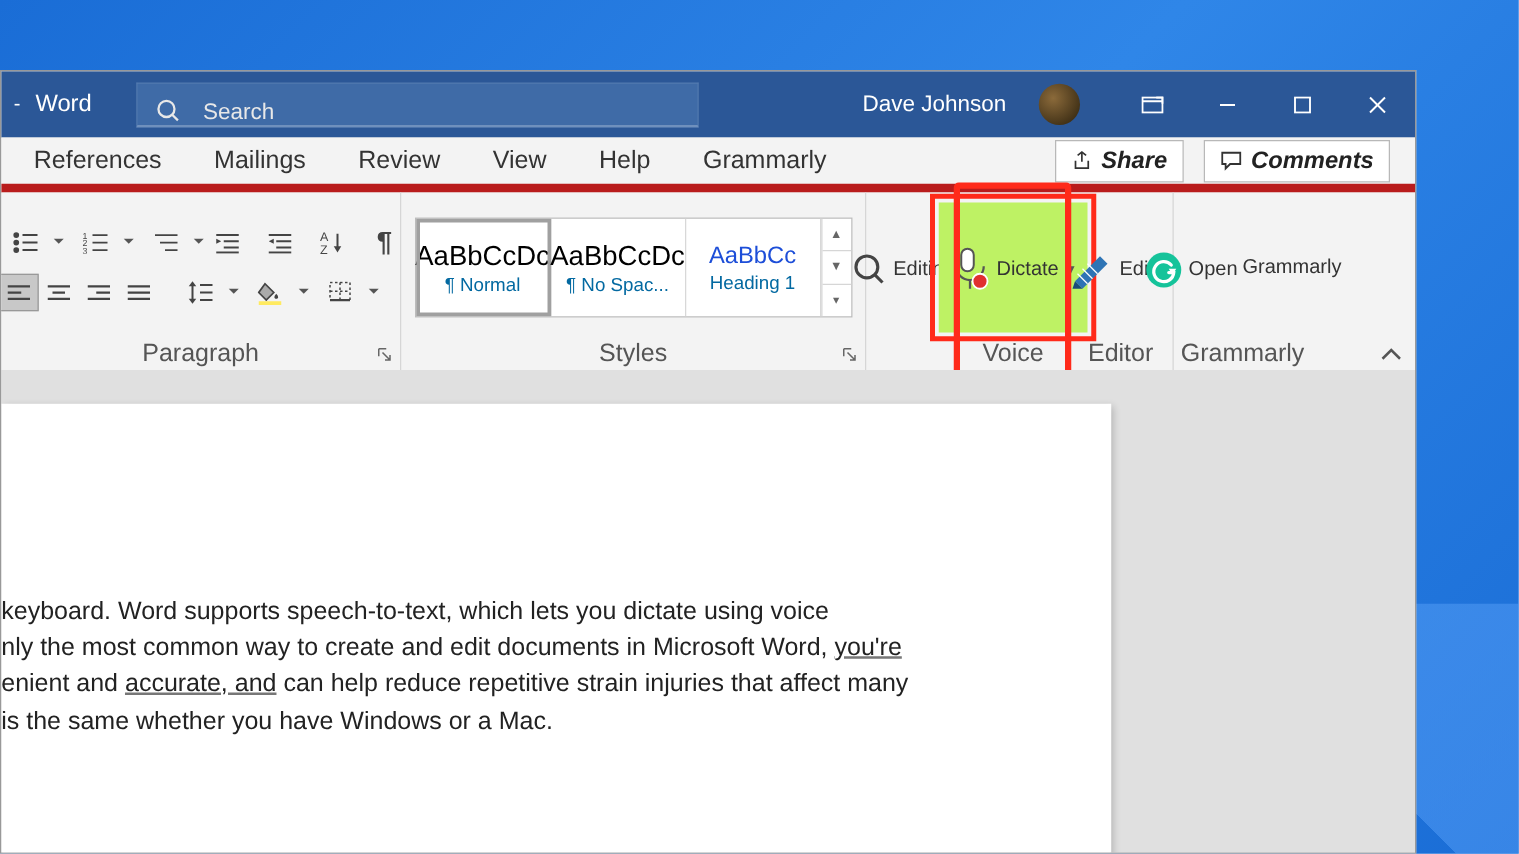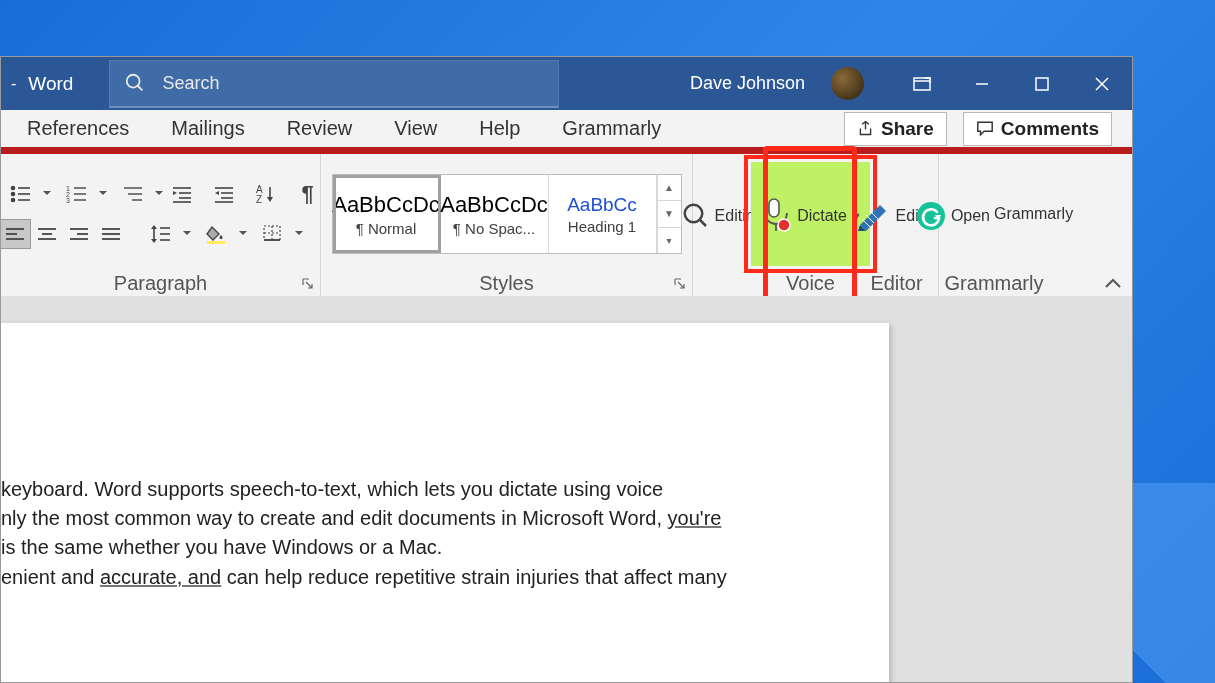--- a/index.html
+++ b/index.html
@@ -28,23 +28,23 @@
     height: 53px;
     background: #2b5797;
     display: flex; align-items: center;
     color: #fff;
     padding-left: 0;
   }
   .title-seg { display: flex; align-items: center; gap: 8px; padding: 0 10px; }
   .app-title { font-size: 19px; margin-left: 4px; }
   .searchbox {
     margin-left: 26px;
-    width: 450px; height: 48px;
+    width: 450px; height: 36px;
     background: #3f6ba7;
-    display: flex; align-items: center;
+    display: flex; align-items: flex-end;
     padding: 0 14px;
     gap: 16px;
     border: 1px solid rgba(255,255,255,0.1);
     border-bottom: 2px solid rgba(255,255,255,0.25);
   }
   .searchbox span.ph { color: #e8e8e8; font-size: 18px; }
   .titlebar-right { margin-left: auto; display: flex; align-items: center; height: 100%; }
   .username { font-size: 18px; color: #fff; margin-right: 26px; }
   .avatar {
     width: 33px; height: 33px; border-radius: 50%;
@@ -59,21 +59,21 @@
   
   .tabsrow {
     height: 44px;
     background: #f3f3f3;
     display: flex; align-items: center;
     padding: 0 20px;
     gap: 30px;
     border-bottom: 7px solid #b91c1c;
   }
   .tab { font-size: 20px; color: #333; padding: 4px 6px; }
-  .tabsrow-right { margin-left: auto; display: flex; gap: 16px; align-items: center; }
+  .tabsrow-right { margin-left: auto; display: flex; gap: 16px; align-items: center; font-style: italic; }
   .sharebtn, .commentsbtn {
     background: #fff; border: 1px solid #b8b8b8;
     padding: 5px 12px; font-size: 19px; font-weight: 600;
     display: flex; align-items: center; gap: 7px; color: #222;
   }
   
   .ribbon {
     height: 142px;
     background: #f3f3f3;
     display: flex;
@@ -117,21 +117,21 @@
   }
   .style-item {
     width: 108px; height: 78px; border-right: 1px solid #d8d8d8;
     display: flex; flex-direction: column; justify-content: center; align-items: center;
     gap: 2px;
     padding: 4px;
   }
   .style-item.selected { outline: 3px solid #a0a0a0; outline-offset: -3px; }
   .style-prev { font-size: 22px; }
   .style-prev.blue { color: #1d4ed8; font-size: 19px; }
-  .style-name { font-size: 15px; color: #404040; }
+  .style-name { font-size: 15px; color: #0369a1; }
   .style-spinner {
     width: 24px; display: flex; flex-direction: column;
     border-left: 1px solid #d6d6d6;
   }
   .style-spinner div {
     flex: 1; display: flex; align-items: center; justify-content: center;
     font-size: 10px; color: #666; border-bottom: 1px solid #d6d6d6;
   }
   .style-spinner div:last-child { border-bottom: none; }
   
@@ -481,18 +481,18 @@
       <svg width="18" height="12" stroke="#555" stroke-width="2" fill="none">
           <polyline points="2,9 9,2 16,9"></polyline>
         </svg>
     </div>
   </div>
 
   <div class="docarea">
     <div class="page">
       <div> keyboard. Word supports speech-to-text, which lets you dictate using voice</div>
       <div><span>nly the most common way to create and edit documents in Microsoft Word, </span><span class="u">you're</span></div>
+      <div><span>enient and </span><span class="u">accurate, and</span><span> can help reduce repetitive strain injuries that affect many</span></div>
       <div> is the same whether you have Windows or a Mac.</div>
-      <div><span>enient and </span><span class="u">accurate, and</span><span> can help reduce repetitive strain injuries that affect many</span></div>
     </div>
   </div>
 
 </div>
 
 </body></html>

